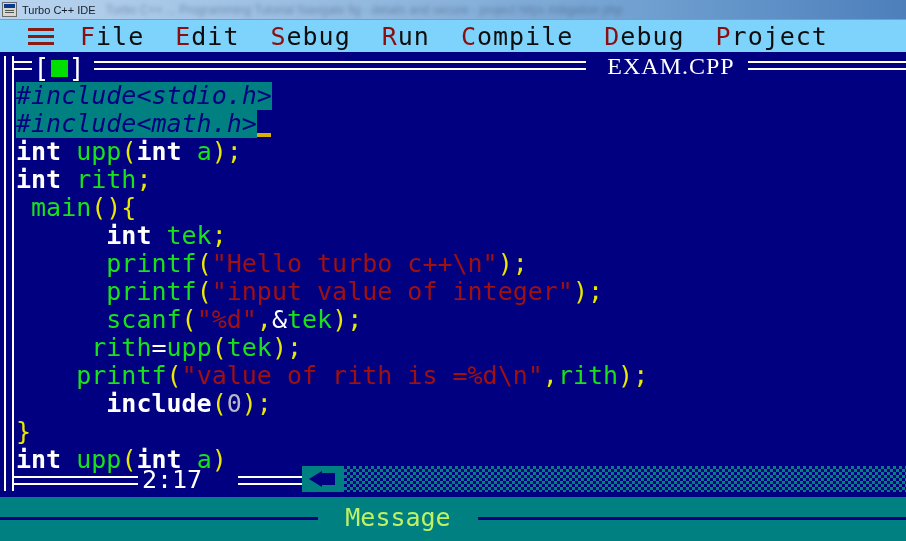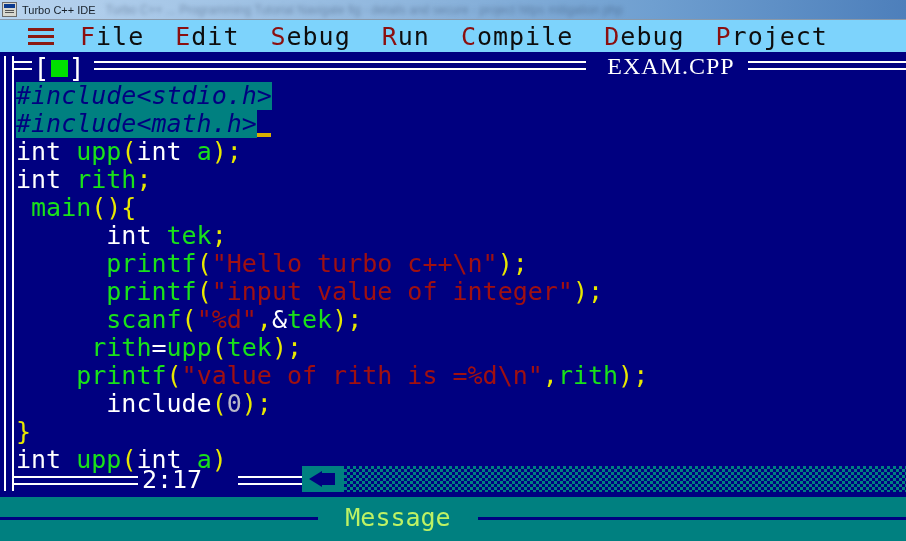--- a/index.html
+++ b/index.html
@@ -170,21 +170,21 @@
     overflow: hidden;
   }
   .code-line {
     height: 28px;
     line-height: 28px;
     font-family: "DejaVu Sans Mono", monospace;
     font-size: 25px;
     white-space: pre;
     color: #ffffff;
   }
-  .tok-key  { color: #ffffff; }
+  .tok-key  { color: #ffffff; font-weight: bold; }
   .tok-id   { color: #19e219; }
   .tok-pre  { color: #ffffff; }
   .tok-punc { color: #e8e800; }
   .tok-str  { color: #a01010; }
   .tok-num  { color: #b8b8c8; }
   .tok-op   { color: #ffffff; }
   .sel {
     background: #008080;
     color: #000080;
   }

